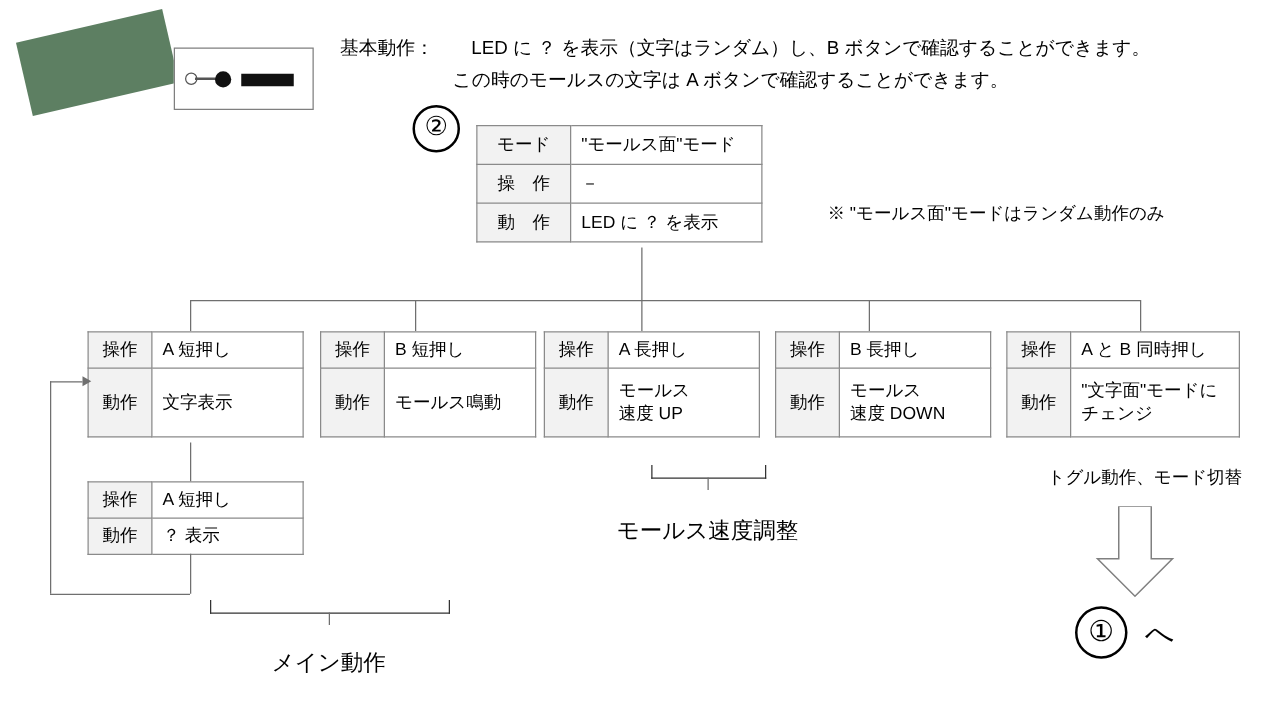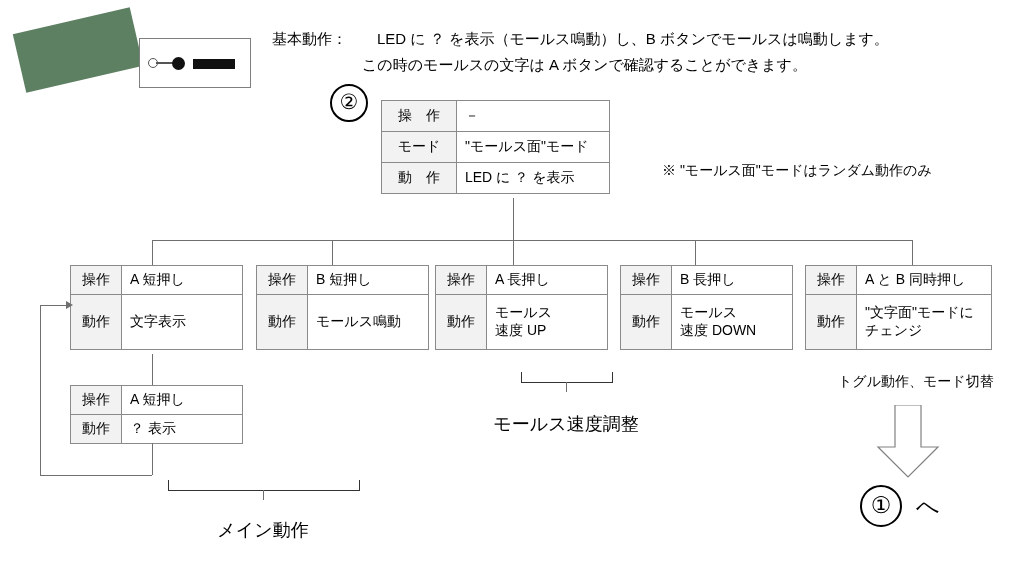--- a/index.html
+++ b/index.html
@@ -168,35 +168,35 @@
 <div id="stage">
 
   <div class="abs tag-green"></div>
   <div class="abs tag-white"></div>
   <div class="abs tag-hole"></div>
   <div class="abs tag-line"></div>
   <div class="abs morse-dot"></div>
   <div class="abs morse-dash"></div>
 
   <div class="abs desc">
-    <div>基本動作：　　LED に ？ を表示（モールス鳴動）し、B ボタンでモールスは鳴動します。</div>
+    <div>基本動作：　　LED に ？ を表示（文字はランダム）し、B ボタンで確認することができます。</div>
     <div class="line2">この時のモールスの文字は A ボタンで確認することができます。</div>
   </div>
 
   <div class="abs circle-num circ2">②</div>
 
   <table class="box root-table abs">
     <tbody>
         <tr>
+      <td class="label">モード</td>
+      <td class="value">"モールス面"モード</td>
+    </tr>
+    <tr>
       <td class="label">操　作</td>
       <td class="value">－</td>
-    </tr>
-    <tr>
-      <td class="label">モード</td>
-      <td class="value">"モールス面"モード</td>
     </tr>
     <tr>
       <td class="label">動　作</td>
       <td class="value">LED に ？ を表示</td>
     </tr>
   </tbody>
     </table>
 
   <div class="abs note" style="left:662px; top:162px;">※ "モールス面"モードはランダム動作のみ</div>
 

